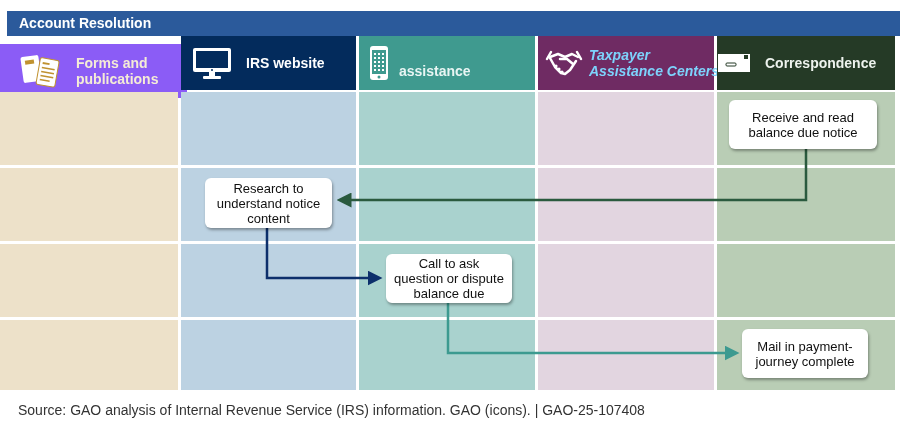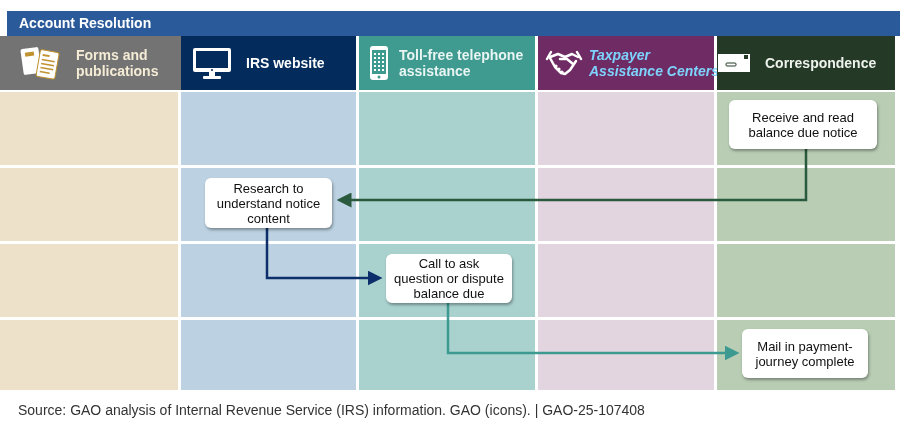--- a/index.html
+++ b/index.html
@@ -11,21 +11,21 @@
   .cell { position: absolute; }
   .step { position: absolute; background: #fff; border-radius: 6px; box-shadow: 1px 2px 3px rgba(0,0,0,0.35); font-size: 13px; line-height: 15px; color: #111; text-align: center; display: flex; align-items: center; justify-content: center; box-sizing: border-box; }
   .source { position: absolute; left: 18px; top: 402px; font-size: 14px; color: #333; white-space: nowrap; }
   svg.arrows { position: absolute; left: 0; top: 0; width: 900px; height: 422px; pointer-events: none; }
 </style>
 </head>
 <body>
 
 <div class="title-bar">Account Resolution</div>
 
-<div class="hdr" style="left:0;width:187px;background:#737373;padding-left:20px;">
+<div class="hdr" style="left:0;width:187px;background:#8b5cf6;padding-left:20px;margin-top:8px;">
   <span class="icon" style="width:42px;margin-right:14px;">
     <svg width="42" height="36" viewBox="0 0 42 36">
       <rect x="2" y="3" width="18" height="26" rx="2" fill="#fff" transform="rotate(-8 11 16)"></rect>
       <rect x="6" y="7" width="9" height="4" fill="#c09230" transform="rotate(-8 11 16)"></rect>
       <g transform="rotate(10 28 20)">
         <rect x="18" y="6" width="19" height="27" rx="2" fill="#fff" stroke="#c09230" stroke-width="1"></rect>
         <rect x="21" y="10" width="7" height="2" fill="#c09230"></rect>
         <rect x="21" y="15" width="13" height="1.5" fill="#c09230"></rect>
         <rect x="21" y="19" width="13" height="1.5" fill="#c09230"></rect>
         <rect x="21" y="23" width="13" height="1.5" fill="#c09230"></rect>
@@ -71,21 +71,21 @@
           <rect x="9" y="20" width="2" height="2"></rect>
           <rect x="13" y="20" width="2" height="2"></rect>
         <rect x="5" y="24" width="2" height="2"></rect>
           <rect x="9" y="24" width="2" height="2"></rect>
           <rect x="13" y="24" width="2" height="2"></rect>
       </g>
       <circle cx="10" cy="32" r="1.5" fill="#3f9a8f"></circle>
     </svg>
   </span>
   <span class="lbl" style="color:#e8f5f3;">
-    <span>Toll-free telephone</span><br>
+    <br>
     <span>assistance</span>
   </span>
 </div>
 
 <div class="hdr" style="left:538px;width:176px;background:#6f2b63;padding-left:7px;">
   <span class="icon" style="width:38px;margin-right:6px;">
     <svg width="38" height="28" viewBox="0 0 38 28">
       <g fill="none" stroke="#fff" stroke-width="2.5" stroke-linecap="round" stroke-linejoin="round">
         <path d="M2 10 L6 3"></path>
         <path d="M36 10 L32 3"></path>

